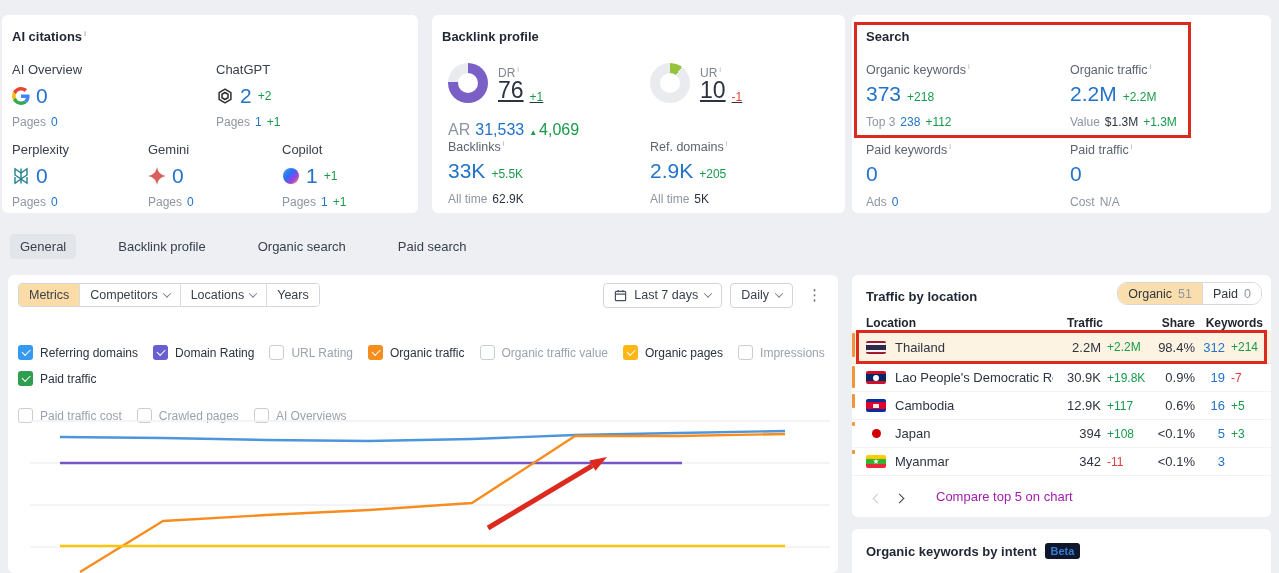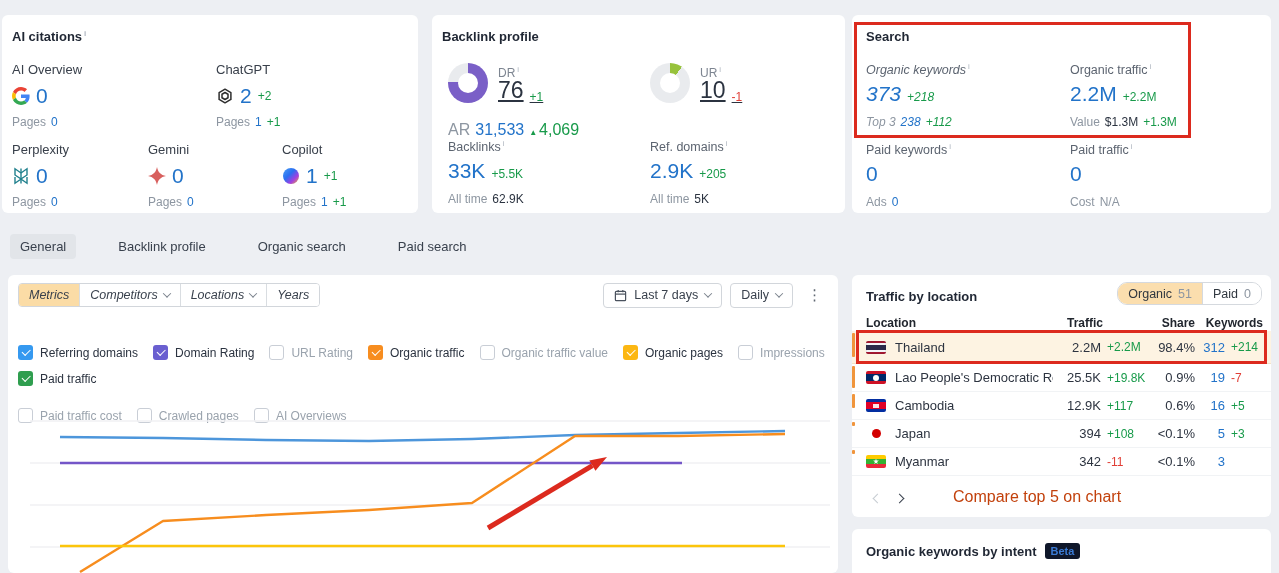--- a/index.html
+++ b/index.html
@@ -52,21 +52,21 @@
 
   
   .tabs { position:absolute; left:10px; top:233px; display:flex; align-items:center; gap:32px; height:26px; }
   .tab { font-size:13px; color:#39414d; padding:5px 10px; border-radius:4px; cursor:pointer; white-space:nowrap; }
   .tab.active { background:#e2e5e9; }
 
   
   #chart-card { left:8px; top:275px; width:830px; height:298px; }
   .filter-bar { position:absolute; left:10px; top:8px; width:810px; height:24px; display:flex; align-items:center; }
   .seg-group { display:flex; border:1px solid #d2d6db; border-radius:4px; overflow:hidden; height:24px; }
-  .seg { display:flex; align-items:center; gap:6px; padding:0 10px; font-size:12.5px; color:#39414d; background:#fff; border-left:1px solid #d9dde1; cursor:pointer; white-space:nowrap;font-style:italic; }
+  .seg { display:flex; align-items:center; gap:6px; padding:0 10px; font-size:12.5px; color:#39414d; background:#fff; border-left:1px solid #d9dde1; cursor:pointer; white-space:nowrap; }
   .seg:first-child { border-left:none; }
   .seg.active { background:#fbdca6; }
   .chev { width:6px; height:6px; border-right:1.4px solid #7a828c; border-bottom:1.4px solid #7a828c; transform:rotate(45deg) translate(-1px,-1px); display:inline-block; }
   .chev.up { transform:rotate(-135deg) translate(-1px,-1px); }
   .fb-right { margin-left:auto; display:flex; align-items:center; gap:8px; }
   .btn { display:flex; align-items:center; gap:7px; height:25px; padding:0 10px; border:1px solid #d2d6db; border-radius:4px; background:#fff; font-size:12.5px; color:#39414d; cursor:pointer; white-space:nowrap; }
   .kebab { font-size:15px; color:#5f6771; padding:0 6px; cursor:pointer; letter-spacing:0; }
   .perf-head { position:absolute; left:10px; top:46px; width:810px; display:flex; align-items:center; }
   .collapse { margin-left:auto; padding:4px; cursor:pointer; }
   .metrics-list { position:absolute; left:10px; top:70px; width:816px; display:flex; flex-wrap:wrap; column-gap:15px; row-gap:11px; align-items:center; }
@@ -100,21 +100,21 @@
   .k-val { width:30px; text-align:right; }
   .k-delta { width:38px; padding-left:6px; font-size:12px; }
   .c-traffic { width:100px; text-align:left; padding-left:14px; }
   .c-share { width:42px; text-align:right; }
   .c-kw { width:68px; text-align:right; }
   .loc-footer { position:absolute; left:0; top:201px; width:100%; height:41px; display:flex; align-items:center; padding-left:22px; }
   .pg { width:22px; cursor:pointer; }
   .pg .chev { width:7px; height:7px; border-width:1.7px; }
   .pg.prev .chev { transform:rotate(135deg); border-color:#c6ccd2; }
   .pg.next .chev { transform:rotate(-45deg); border-color:#3a424e; }
-  .compare { font-size:16px; color:#c2410c; margin-left:35px; cursor:pointer; }
+  .compare { font-size:13px; color:#a21caf; margin-left:18px; cursor:pointer; }
 
   
   #intent-card { left:852px; top:529px; width:419px; height:60px; }
   .badge { display:inline-block; background:#0f172a; color:#3a7bd5; font-size:11px; padding:2px 6px; border-radius:3px; margin-left:8px; vertical-align:1px; }
 
   
   .flag-thailand { background:linear-gradient(180deg,#a51931 0%,#a51931 17%,#f4f5f8 17%,#f4f5f8 33%,#2d2a4a 33%,#2d2a4a 67%,#f4f5f8 67%,#f4f5f8 83%,#a51931 83%); box-shadow:inset 0 0 0 1px rgba(0,0,0,.06); }
   .flag-laos { background:linear-gradient(180deg,#ce1126 0,#ce1126 25%,#002868 25%,#002868 75%,#ce1126 75%); }
   .flag-laos::after { content:""; position:absolute; left:7px; top:3.5px; width:6px; height:6px; border-radius:50%; background:#fff; }
   .flag-cambodia { background:linear-gradient(180deg,#032ea1 0,#032ea1 25%,#e00025 25%,#e00025 75%,#032ea1 75%); }
@@ -278,21 +278,21 @@
       <div class="metric-sub">
         <span class="muted">All time</span>
         <span class="dark">5K</span>
       </div>
     </div>
   </section>
 
   <section class="card" id="se-card">
     <div class="card-title">Search</div>
 
-    <div class="metric-block" style="left:14px; top:47px;font-style:italic;">
+    <div class="metric-block" style="left:14px; top:47px;">
       <div class="metric-label"><span>Organic keywords</span><span class="info-i"></span></div>
       <div class="metric-valrow">
         <span class="metric-value">373</span>
         <span class="delta pos">+218</span>
       </div>
       <div class="metric-sub">
         <span class="muted">Top 3</span>
         <span class="blue">238</span>
         <span class="pos">+112</span>
       </div>
@@ -475,21 +475,21 @@
           <span class="t-val">2.2M</span>
           <span class="t-delta pos">+2.2M</span>
           <span class="sh">98.4%</span>
           <span class="k-val blue">312</span>
           <span class="k-delta pos">+214</span>
         </div>
         <div class="loc-row">
           <span class="share-bar" style="height:21.6px"></span>
           <span class="flag flag-laos"></span>
           <span class="loc-name">Lao People's Democratic Reput</span>
-          <span class="t-val">25.5K</span>
+          <span class="t-val">30.9K</span>
           <span class="t-delta pos">+19.8K</span>
           <span class="sh">0.9%</span>
           <span class="k-val blue">19</span>
           <span class="k-delta neg">-7</span>
         </div>
         <div class="loc-row">
           <span class="share-bar" style="height:14.399999999999999px"></span>
           <span class="flag flag-cambodia"></span>
           <span class="loc-name">Cambodia</span>
           <span class="t-val">12.9K</span>

